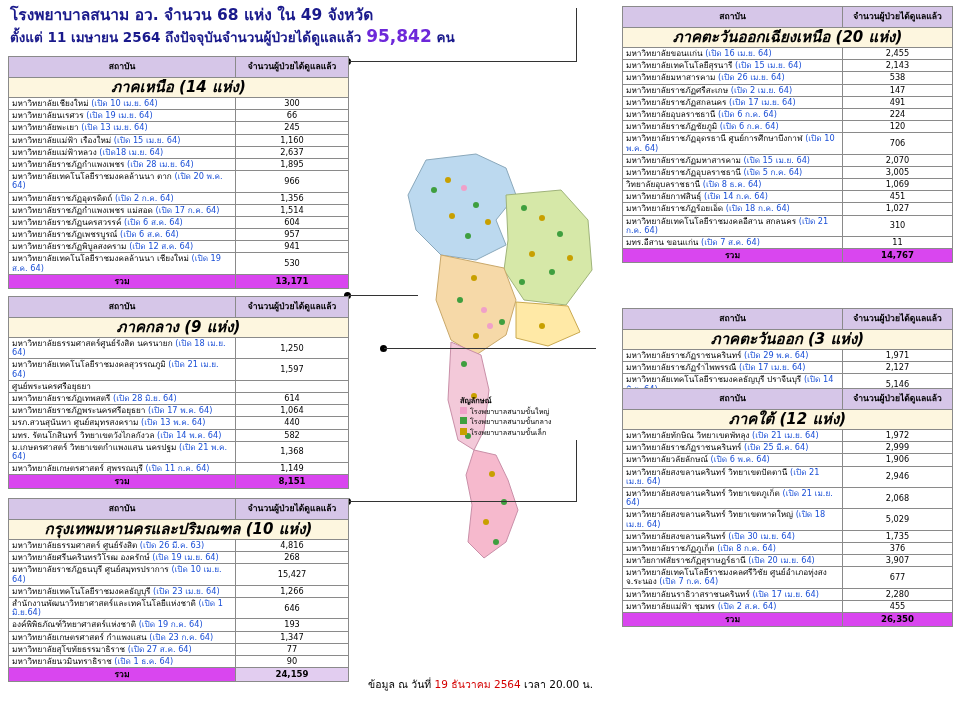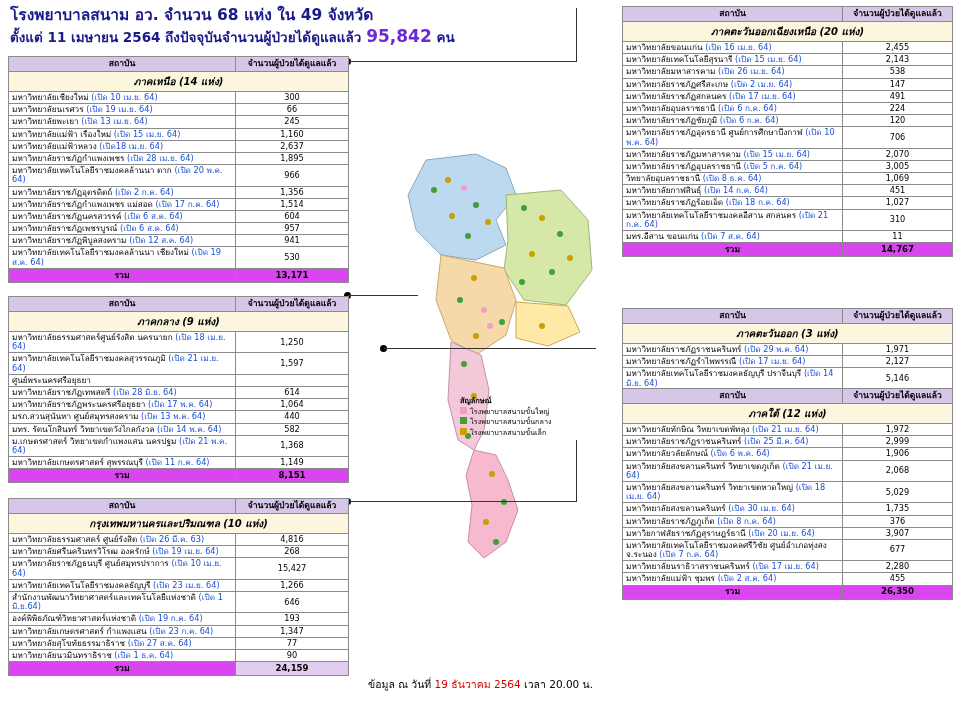--- a/index.html
+++ b/index.html
@@ -42,28 +42,28 @@
     border: 1px solid #8a8a8a;
     padding: 1px 3px;
     vertical-align: middle;
     line-height: 1.12;
   }
   .hdr-row td {
     background: #d6c6e8;
     text-align: center;
     font-weight: bold;
     font-size: 8.6px;
-    height: 15px;
+    height: 21px;
   }
   .region-row td {
     background: #fdf6df;
     text-align: center;
     font-style: italic;
     font-weight: bold;
-    font-size: 10px;
+    font-size: 15px;
     height: 20px;
   }
   .sum-row td {
     background: #d946ef;
     text-align: center;
     font-weight: bold;
     font-size: 8.6px;
     height: 14px;
   }
   .sum-row td.lbl { background: #d946ef; }
@@ -512,20 +512,24 @@
           </tr>
           <tr>
             <td class="nm"><span>มหาวิทยาลัยราชภัฏราชนครินทร์ </span><span class="blue">(เปิด 25 มี.ค. 64)</span></td>
             <td class="num">2,999</td>
           </tr>
           <tr>
             <td class="nm"><span>มหาวิทยาลัยวลัยลักษณ์ </span><span class="blue">(เปิด 6 พ.ค. 64)</span></td>
             <td class="num">1,906</td>
           </tr>
           <tr>
+            <td class="nm"><span>มหาวิทยาลัยสงขลานครินทร์  วิทยาเขตปัตตานี </span><span class="blue">(เปิด 21 เม.ย. 64)</span></td>
+            <td class="num">2,946</td>
+          </tr>
+          <tr>
             <td class="nm"><span>มหาวิทยาลัยสงขลานครินทร์  วิทยาเขตภูเก็ต </span><span class="blue">(เปิด 21 เม.ย. 64)</span></td>
             <td class="num">2,068</td>
           </tr>
           <tr>
             <td class="nm"><span>มหาวิทยาลัยสงขลานครินทร์  วิทยาเขตหาดใหญ่ </span><span class="blue">(เปิด 18 เม.ย. 64)</span></td>
             <td class="num">5,029</td>
           </tr>
           <tr>
             <td class="nm"><span>มหาวิทยาลัยสงขลานครินทร์ </span><span class="blue">(เปิด 30 เม.ย. 64)</span></td>
             <td class="num">1,735</td>

